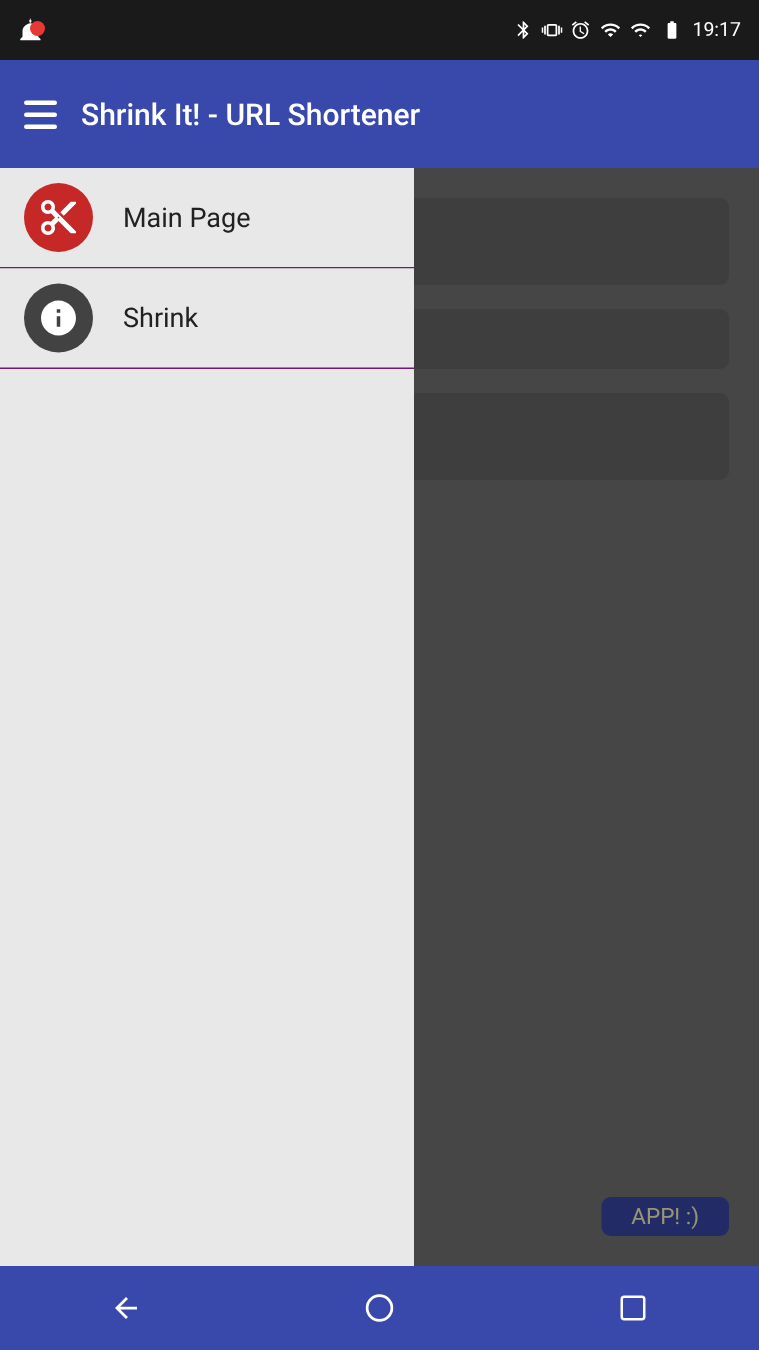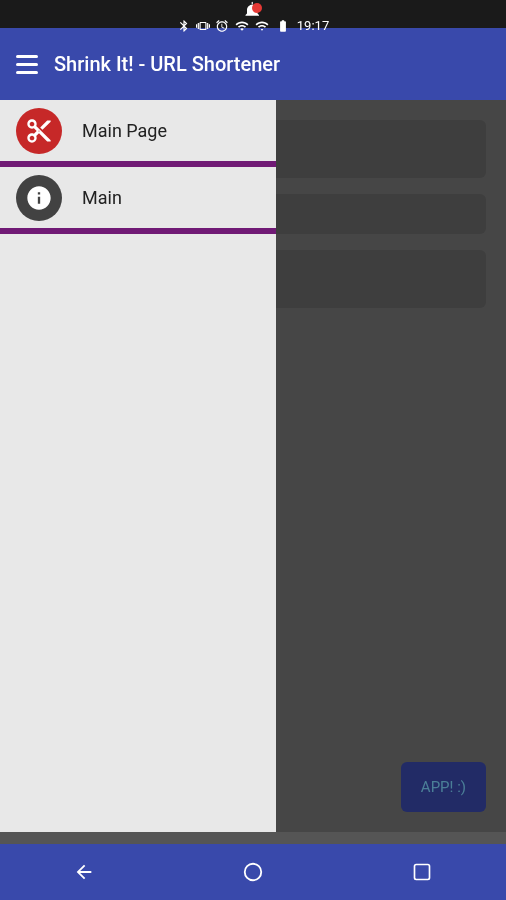--- a/index.html
+++ b/index.html
@@ -13,31 +13,30 @@
       height: 900px;
       overflow: hidden;
       font-family: 'Roboto', Arial, sans-serif;
       background: #555;
       position: relative;
     }
 
     
     .status-bar {
       width: 100%;
-      height: 28px;
+      height: 40px;
       background: #1a1a1a;
       display: flex;
       align-items: center;
       justify-content: space-between;
       padding: 0 12px;
       color: white;
       font-size: 13px;
       position: relative;
       z-index: 100;
-      flex-direction: column;
     }
 
     .status-left {
       display: flex;
       align-items: center;
       gap: 6px;
     }
 
     .status-right {
       display: flex;
@@ -120,23 +119,23 @@
       padding: 20px;
       color: #aaa;
       font-size: 15px;
     }
 
     .bg-button {
       position: absolute;
       bottom: 20px;
       right: 20px;
       background: #3949AB;
-      color: #7dd3fc;
+      color: #fef9c3;
       border-radius: 6px;
-      padding: 16px 20px;
+      padding: 4px 20px;
       font-size: 15px;
     }
 
     
     .nav-drawer {
       position: absolute;
       top: 0;
       left: 0;
       width: 276px;
       height: 100%;
@@ -146,21 +145,21 @@
       flex-direction: column;
     }
 
     .nav-item {
       display: flex;
       align-items: center;
       padding: 0 16px;
       height: 67px;
       gap: 20px;
       cursor: pointer;
-      border-bottom: 6px solid #701a75;
+      border-bottom: 1px solid #701a75;
       background: #e8e8e8;
     }
 
     .nav-icon {
       width: 46px;
       height: 46px;
       border-radius: 50%;
       display: flex;
       align-items: center;
       justify-content: center;
@@ -313,21 +312,21 @@
     </div>
 
 
     <div class="nav-item">
       <div class="nav-icon icon-about">
 
         <svg width="28" height="28" viewBox="0 0 24 24" fill="white">
           <path d="M12 2C6.48 2 2 6.48 2 12s4.48 10 10 10 10-4.48 10-10S17.52 2 12 2zm1 15h-2v-6h2v6zm0-8h-2V7h2v2z"></path>
         </svg>
       </div>
-      <span class="nav-item-label">Main</span>
+      <span class="nav-item-label">Shrink</span>
     </div>
 
 
   </div>
 </div>
 
 <div class="nav-bar">
   <div class="nav-bar-btn">
 
     <svg width="22" height="22" viewBox="0 0 24 24" fill="white">

